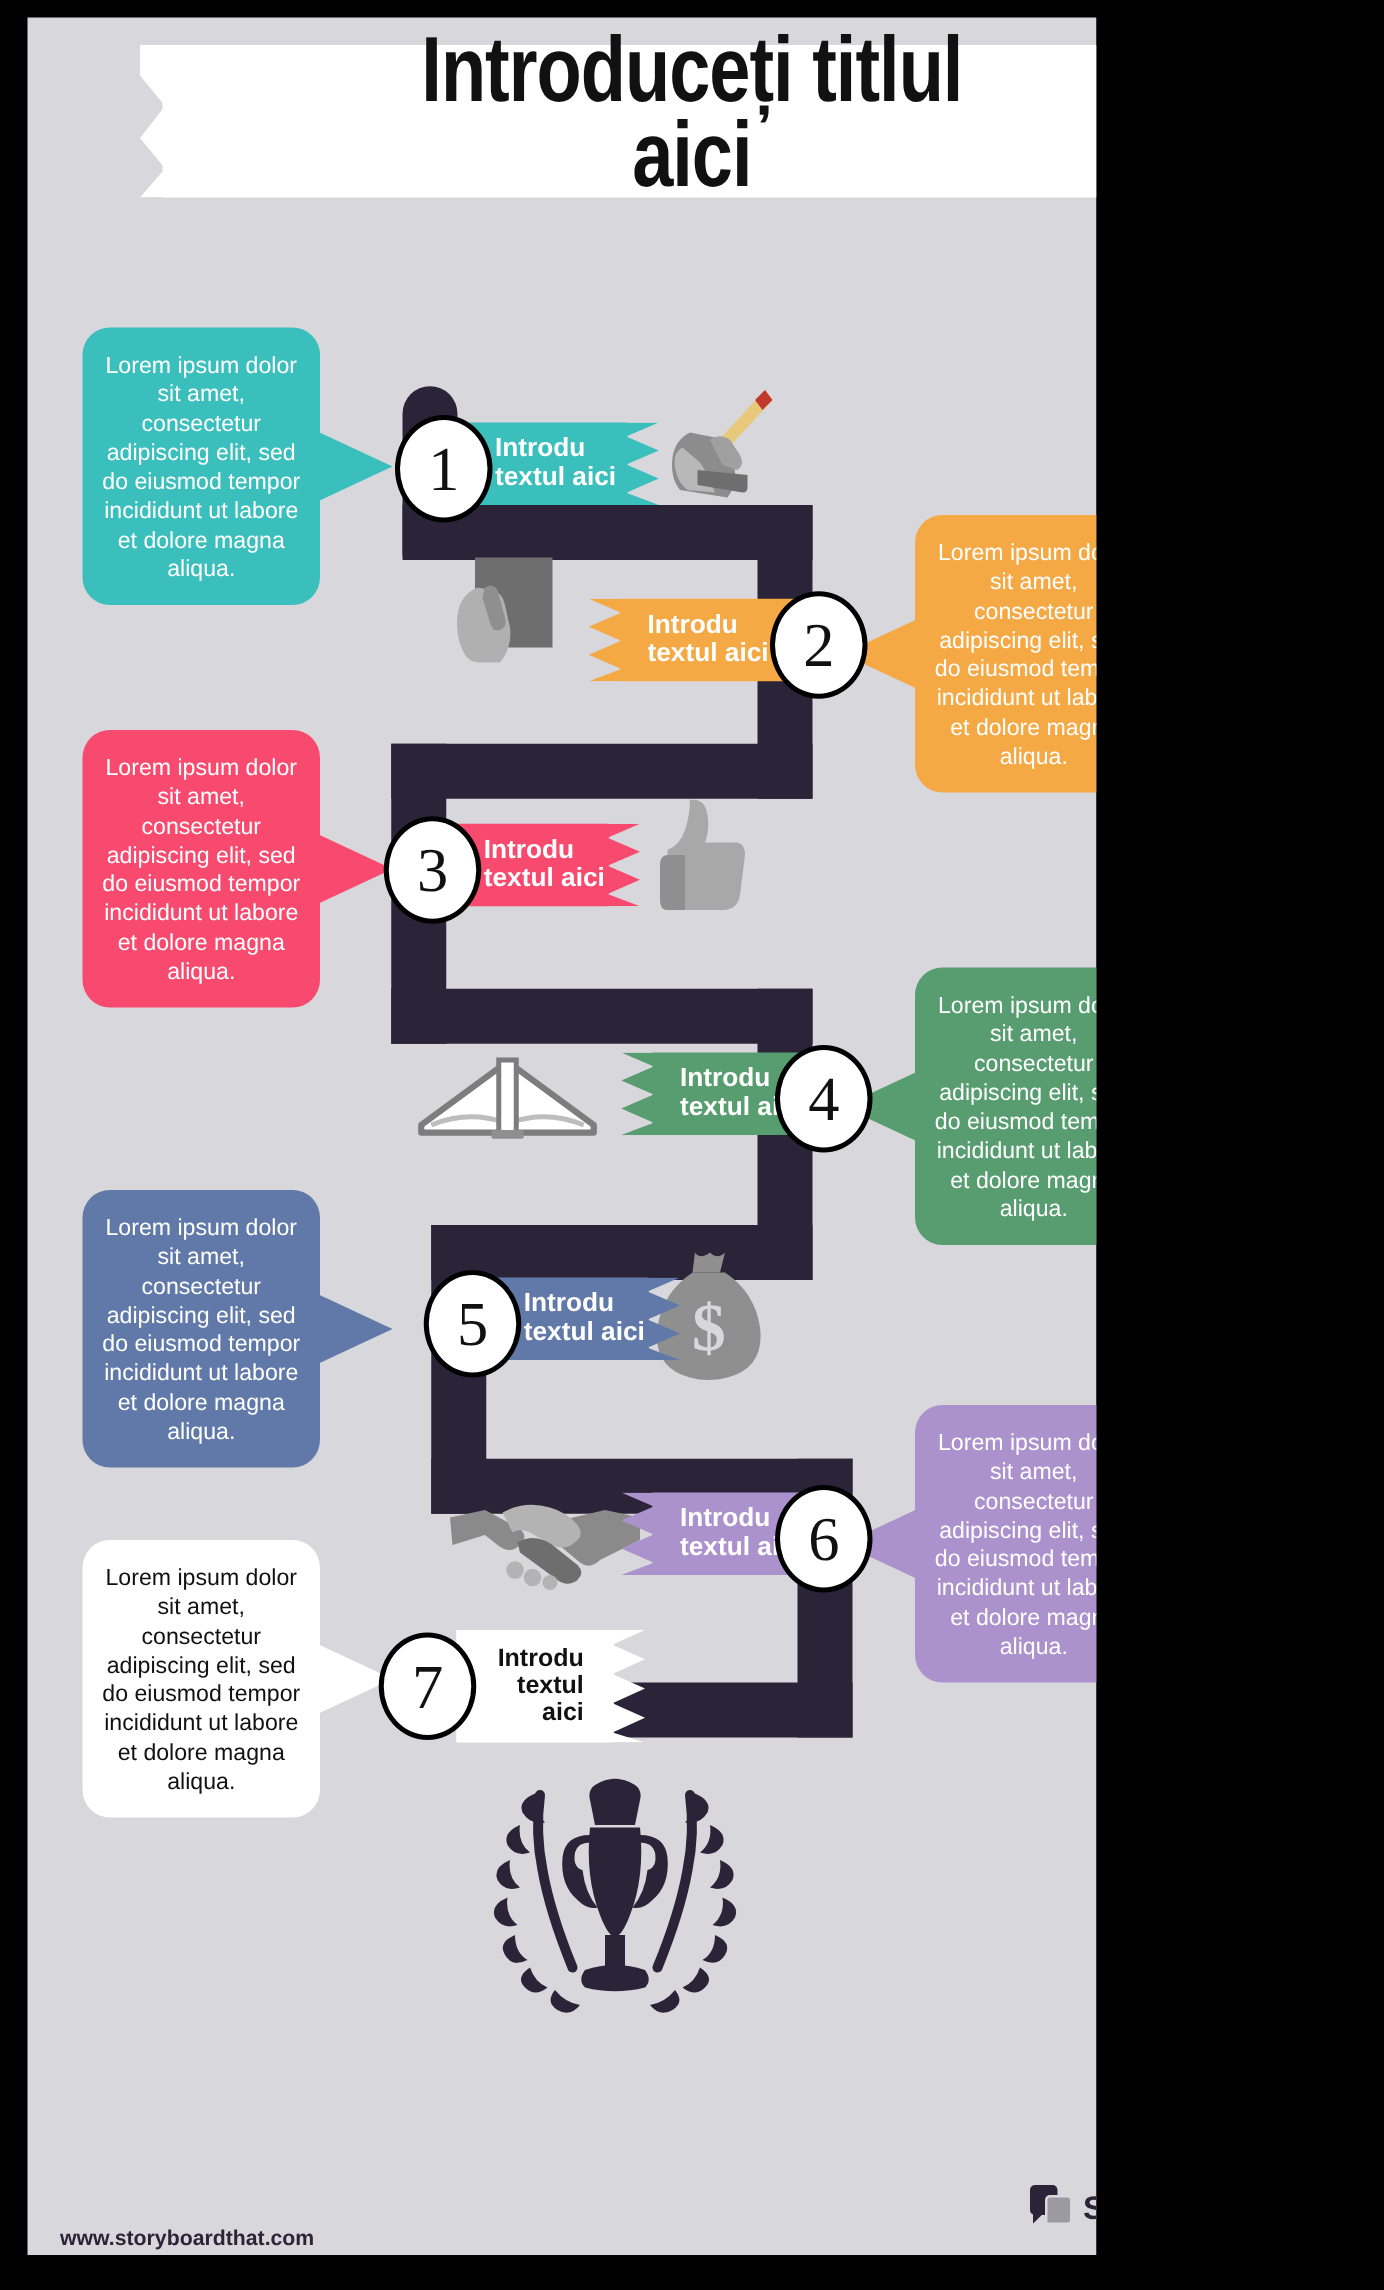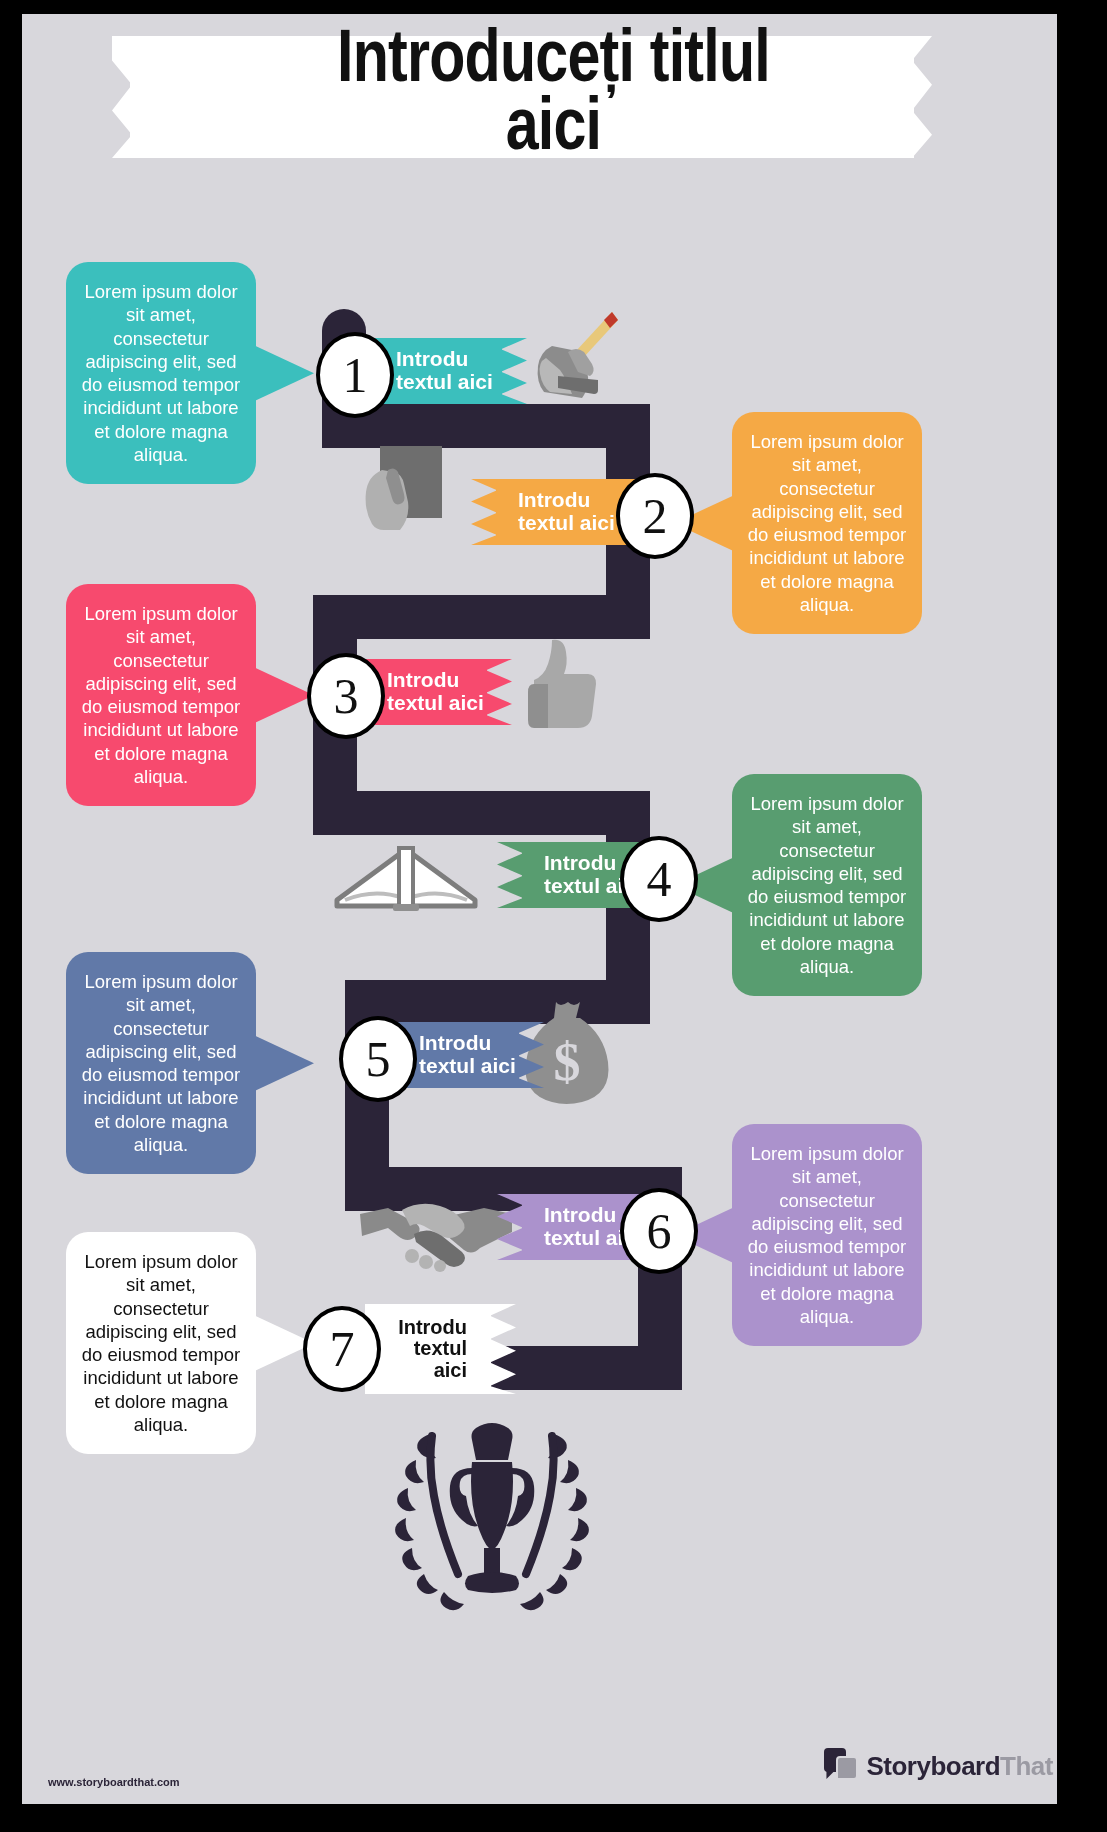--- a/index.html
+++ b/index.html
@@ -1,18 +1,18 @@
 <!DOCTYPE html>
 <html><head>
 <meta charset="utf-8">
 <style>
   html,body{margin:0;padding:0;background:#000;}
   body{font-family:"Liberation Sans",sans-serif;}
   #poster{
-    position:relative;width:1057px;height:1832px;background:#000;overflow:hidden;
+    position:relative;width:877px;height:1832px;background:#000;overflow:hidden;
   }
   #canvas{
     position:absolute;left:22px;top:14px;width:1063px;height:1790px;
     background:#d8d7dc;overflow:hidden;
   }
 
   
   .banner{
     position:absolute;left:90px;top:22px;width:820px;height:122px;
   }
@@ -77,21 +77,21 @@
     position:absolute;top:50%;width:60px;height:56px;margin-top:-28px;
   }
   .callout.ptr-right .ptr{right:-58px;clip-path:polygon(0 0,100% 50%,0 100%);}
   .callout.ptr-left  .ptr{left:-58px; clip-path:polygon(100% 0,0 50%,100% 100%);}
 
   
   .icon{position:absolute;z-index:5;}
 
   
   #footer-url{
-    position:absolute;left:26px;bottom:16px;font-size:11px;color:#2b2438;font-weight:bold;
+    position:absolute;left:26px;bottom:3px;font-size:17px;color:#2b2438;font-weight:bold;
   }
   #logo{
     position:absolute;right:32px;bottom:22px;display:flex;align-items:flex-end;gap:8px;
   }
   #logo .mark{width:34px;height:34px;position:relative;}
   #logo .mark .b1{position:absolute;left:0;top:0;width:22px;height:24px;background:#2b2438;border-radius:4px 4px 0 4px;}
   #logo .mark .b1:after{content:"";position:absolute;left:2px;bottom:-7px;width:9px;height:9px;background:#2b2438;clip-path:polygon(0 0,100% 0,0 100%);}
   #logo .mark .b2{position:absolute;left:12px;top:8px;width:22px;height:24px;background:#9b9aa3;border-radius:4px 4px 4px 0;border:2px solid #d8d7dc;box-sizing:border-box;}
   #logo .wm{font-size:26px;font-weight:bold;letter-spacing:-0.5px;}
   #logo .wm .a{color:#2b2438;}

